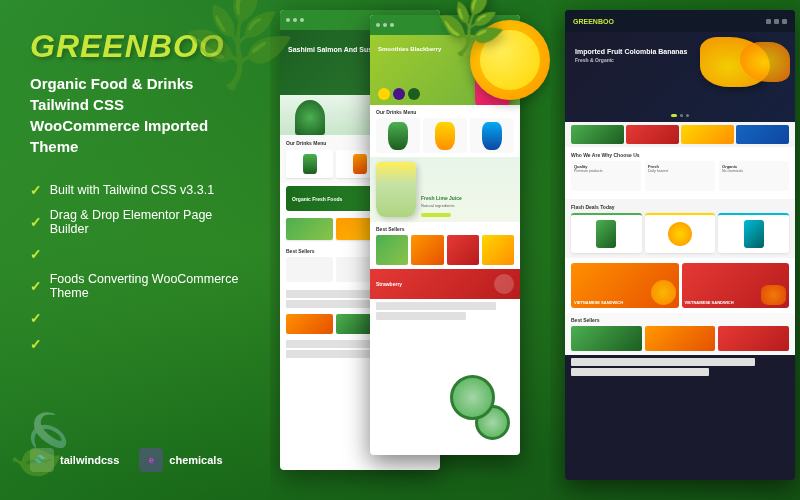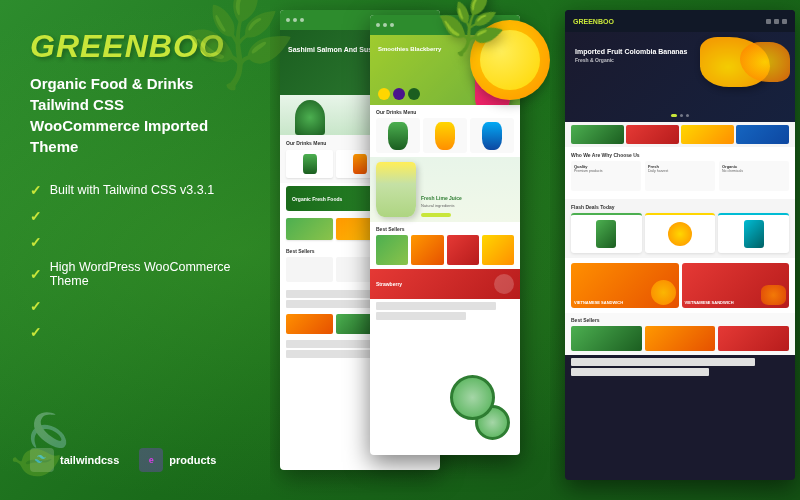--- a/index.html
+++ b/index.html
@@ -637,27 +637,28 @@
       </div>
     </div>
 
     <ul class="features-list">
       <li>
         <span class="check-icon">✓</span>
         <span>Built with Tailwind CSS v3.3.1</span>
       </li>
       <li>
         <span class="check-icon">✓</span>
+        <span>Drag &amp; Drop Elementor Page Builder</span>
       </li>
       <li>
         <span class="check-icon">✓</span>
       </li>
       <li>
         <span class="check-icon">✓</span>
-        <span>High WordPress WooCommerce Theme</span>
+        <span>Foods Converting WooCommerce Theme</span>
       </li>
       <li>
         <span class="check-icon">✓</span>
       </li>
       <li>
         <span class="check-icon">✓</span>
       </li>
     </ul>
 
     <div class="bottom-logos">
@@ -666,21 +667,21 @@
           <svg width="14" height="10" viewBox="0 0 14 10">
             <path d="M7 0C4.7 0 3.3 1.2 2.7 3.5 3.5 2.3 4.5 1.8 5.7 2.2c.7.2 1.2.8 1.7 1.4.9 1 1.9 2.1 4.1 2.1C13.8 5.7 15.2 4.5 15.8 2.2 15 3.4 14 3.9 12.8 3.5c-.7-.2-1.2-.8-1.7-1.4C10.2 1 9.2 0 7 0zm-4.7 5.7C-.4 5.7-1.8 6.9-2.4 9.2c.8-1.2 1.8-1.7 3-1.3.7.2 1.2.8 1.7 1.4.9 1 1.9 2.1 4.1 2.1 2.3 0 3.7-1.2 4.3-3.5-.8 1.2-1.8 1.7-3 1.3-.7-.2-1.2-.8-1.7-1.4C4.1 6.8 3.1 5.7.9 5.7z" fill="#38bdf8" transform="scale(0.7)"></path>
           </svg>
         </div>
         <span>tailwindcss</span>
       </div>
       <div class="brand-logo">
         <div class="icon-shape" style="background: rgba(150,50,255,0.3);">
           <span style="color: #d63ee6; font-size: 9px; font-weight: bold;">e</span>
         </div>
-        <span>products</span>
+        <span>chemicals</span>
       </div>
     </div>
   </div>
 
   <div class="middle-panel">
 
     <div class="floating-lemon"></div>
     <div class="floating-greens">🌿</div>
 
     <div class="lime-slice lime-1"></div>

